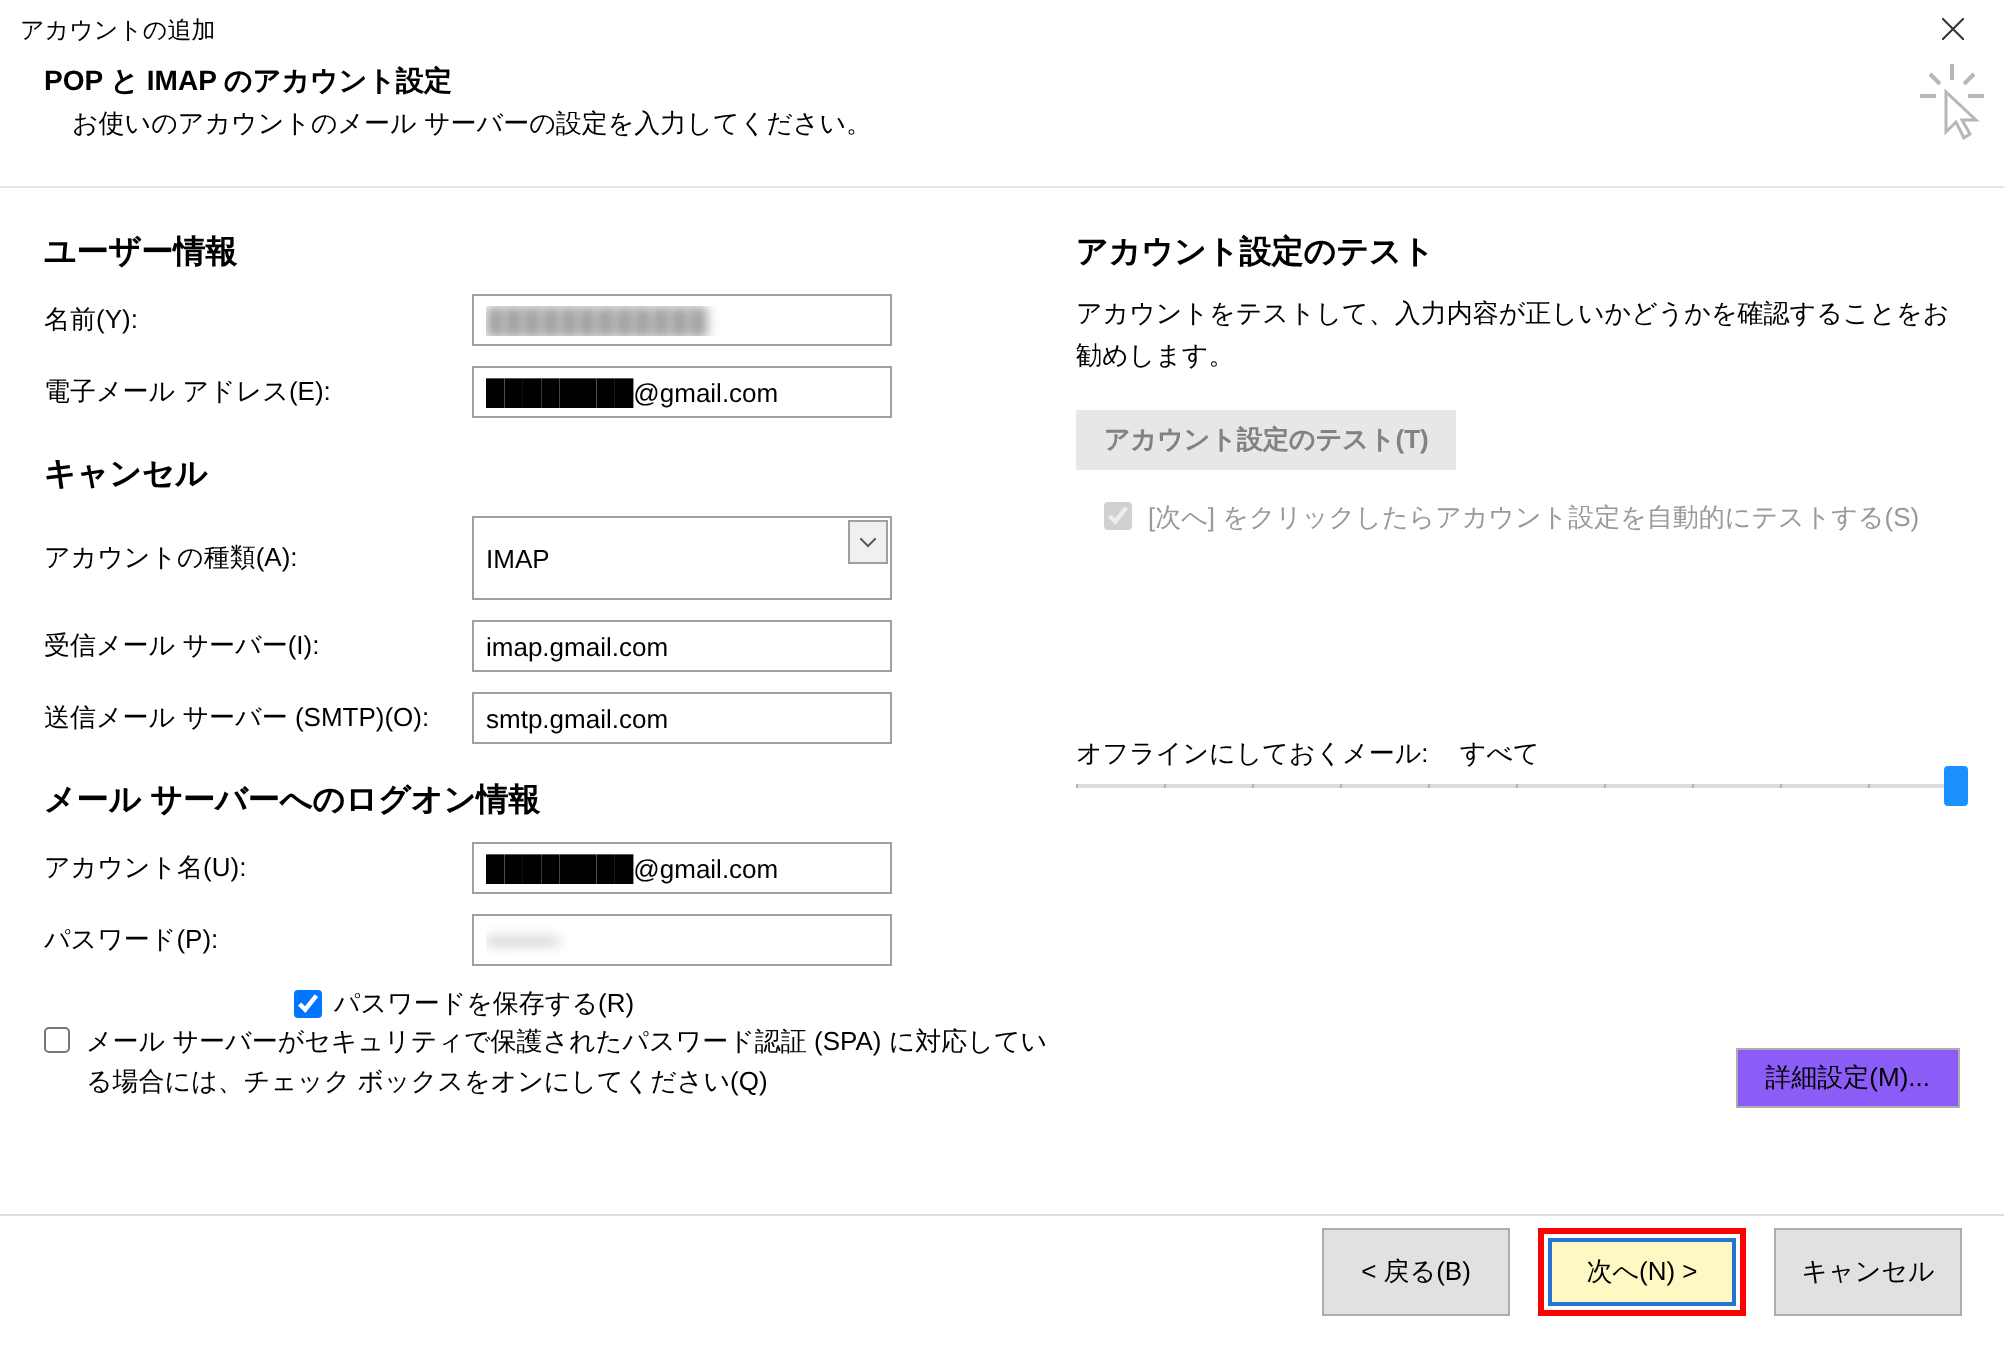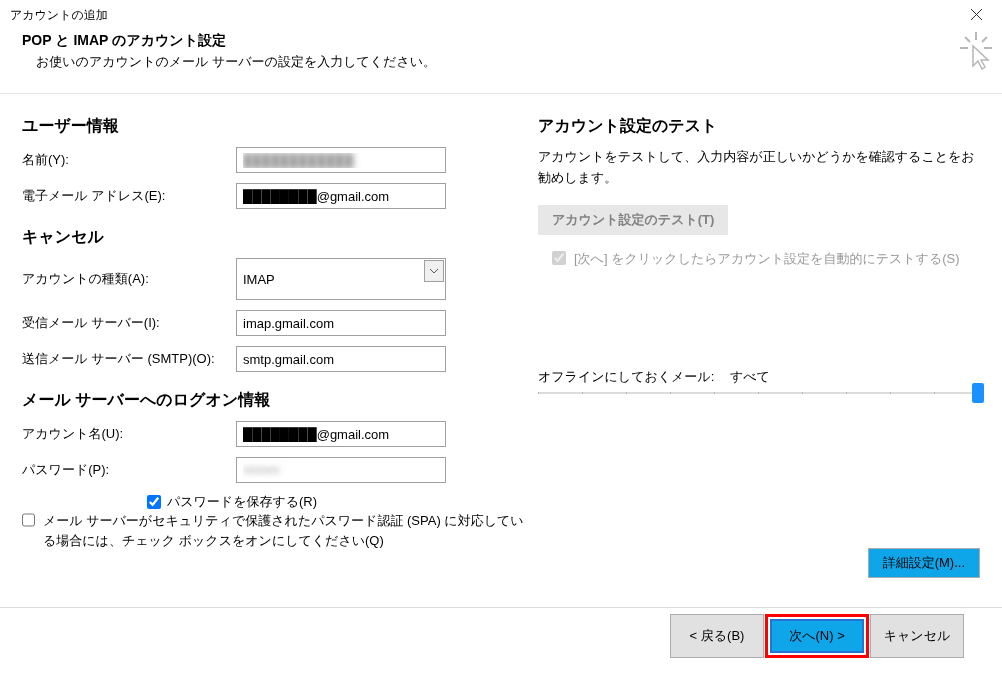--- a/index.html
+++ b/index.html
@@ -46,32 +46,32 @@
     .offline-row { margin-top: 100px; position: relative; }
     .offline-label { font-size: 13px; display: inline-block; }
     .offline-val { font-size: 13px; display: inline-block; margin-left: 12px; }
     .slider-track { position: relative; width: 440px; height: 2px; background: #dcdcdc; margin-top: 6px; }
     .slider-track::before {
       content: ''; position: absolute; left: 0; right: 0; height: 2px;
       background: repeating-linear-gradient(to right, #b5b5b5 0 1px, transparent 1px 44px);
     }
     .slider-thumb { position: absolute; right: -6px; top: -9px; width: 12px; height: 20px; background: #1a91ff; border-radius: 2px; }
     .detail-btn {
-      position: absolute; right: 22px; top: 548px;
-      background: #0ea5e9; border: 1px solid #adadad; padding: 5px 14px;
+      position: absolute; right: 22px; top: 524px;
+      background: #8b5cf6; border: 1px solid #adadad; padding: 5px 14px;
       font-size: 13px; cursor: pointer; text-align: right;
     }
     .bottom-divider { border: none; border-top: 1px solid #dcdcdc; margin: 0; position: absolute; bottom: 66px; left: 0; right: 0; }
-    .footer { position: absolute; bottom: 16px; right: 38px; display: flex; gap: 1px; justify-content: space-between; }
+    .footer { position: absolute; bottom: 16px; right: 21px; display: flex; gap: 14px; justify-content: space-between; }
     .footer-btn {
       background: #e1e1e1; border: 1px solid #adadad; padding: 6px 0;
       font-size: 13px; cursor: pointer; min-width: 94px; text-align: center;
     }
     .footer-btn.primary {
-      border: 2px solid #2573d5; background: #0ea5e9;
+      border: 2px solid #2573d5; background: #fef9c3;
     }
     .highlight-next {
       border: 3px solid #ff0000; padding: 2px; display: inline-block;
     }
     .blurred { color: transparent; text-shadow: 0 0 6px rgba(120,120,120,0.7); }
     .section-gap { margin-top: 18px; }
   </style>
 </head>
 <body>
 

